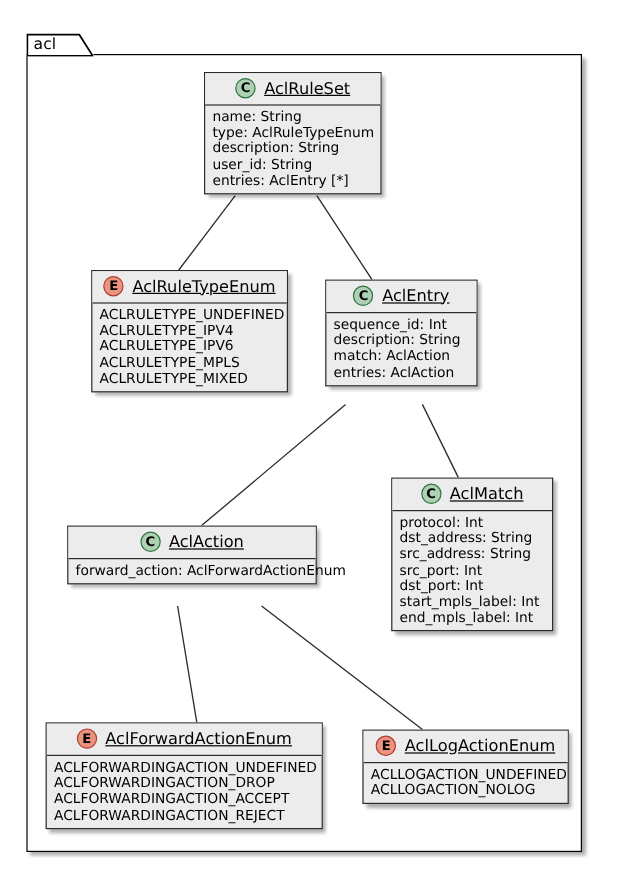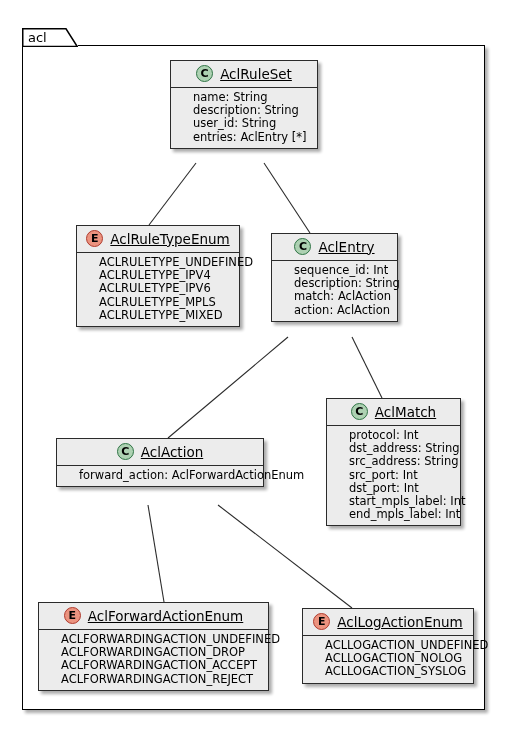--- a/index.html
+++ b/index.html
@@ -113,21 +113,21 @@
     background: #add1b2;
     border: 1.2px solid #2f7445;
     color: #000000;
   }
   .icon-enum {
     background: #eb937f;
     border: 1.2px solid #b03b2e;
     color: #000000;
   }
   .uml-attrs {
-    padding: 3px 6px 4px 22px;
+    padding: 3px 6px 4px 6px;
     box-sizing: border-box;
   }
   .uml-attr {
     font-size: 11.5px;
     line-height: 13.2px;
     color: #000000;
     white-space: nowrap;
   }
 </style>
 </head>
@@ -154,20 +154,21 @@
     </g>
   </svg>
 
   <div class="uml-box" style="left:170px; top:60px; width:148px;">
     <div class="uml-header">
       <span class="stereotype-icon icon-class">C</span>
       <span class="uml-title">AclRuleSet</span>
     </div>
     <div class="uml-attrs">
       <div class="uml-attr">name: String</div>
+      <div class="uml-attr">type: AclRuleTypeEnum</div>
       <div class="uml-attr">description: String</div>
       <div class="uml-attr">user_id: String</div>
       <div class="uml-attr">entries: AclEntry [*]</div>
     </div>
   </div>
 
   <div class="uml-box" style="left:76px; top:225px; width:164px;">
     <div class="uml-header">
       <span class="stereotype-icon icon-enum">E</span>
       <span class="uml-title">AclRuleTypeEnum</span>
@@ -183,21 +184,21 @@
 
   <div class="uml-box" style="left:271px; top:233px; width:127px;">
     <div class="uml-header">
       <span class="stereotype-icon icon-class">C</span>
       <span class="uml-title">AclEntry</span>
     </div>
     <div class="uml-attrs">
       <div class="uml-attr">sequence_id: Int</div>
       <div class="uml-attr">description: String</div>
       <div class="uml-attr">match: AclAction</div>
-      <div class="uml-attr">action: AclAction</div>
+      <div class="uml-attr">entries: AclAction</div>
     </div>
   </div>
 
   <div class="uml-box" style="left:326px; top:398px; width:135px;">
     <div class="uml-header">
       <span class="stereotype-icon icon-class">C</span>
       <span class="uml-title">AclMatch</span>
     </div>
     <div class="uml-attrs">
       <div class="uml-attr">protocol: Int</div>
@@ -234,17 +235,16 @@
   </div>
 
   <div class="uml-box" style="left:302px; top:608px; width:172px;">
     <div class="uml-header">
       <span class="stereotype-icon icon-enum">E</span>
       <span class="uml-title">AclLogActionEnum</span>
     </div>
     <div class="uml-attrs">
       <div class="uml-attr">ACLLOGACTION_UNDEFINED</div>
       <div class="uml-attr">ACLLOGACTION_NOLOG</div>
-      <div class="uml-attr">ACLLOGACTION_SYSLOG</div>
     </div>
   </div>
 
 </div>
 
 </body></html>

